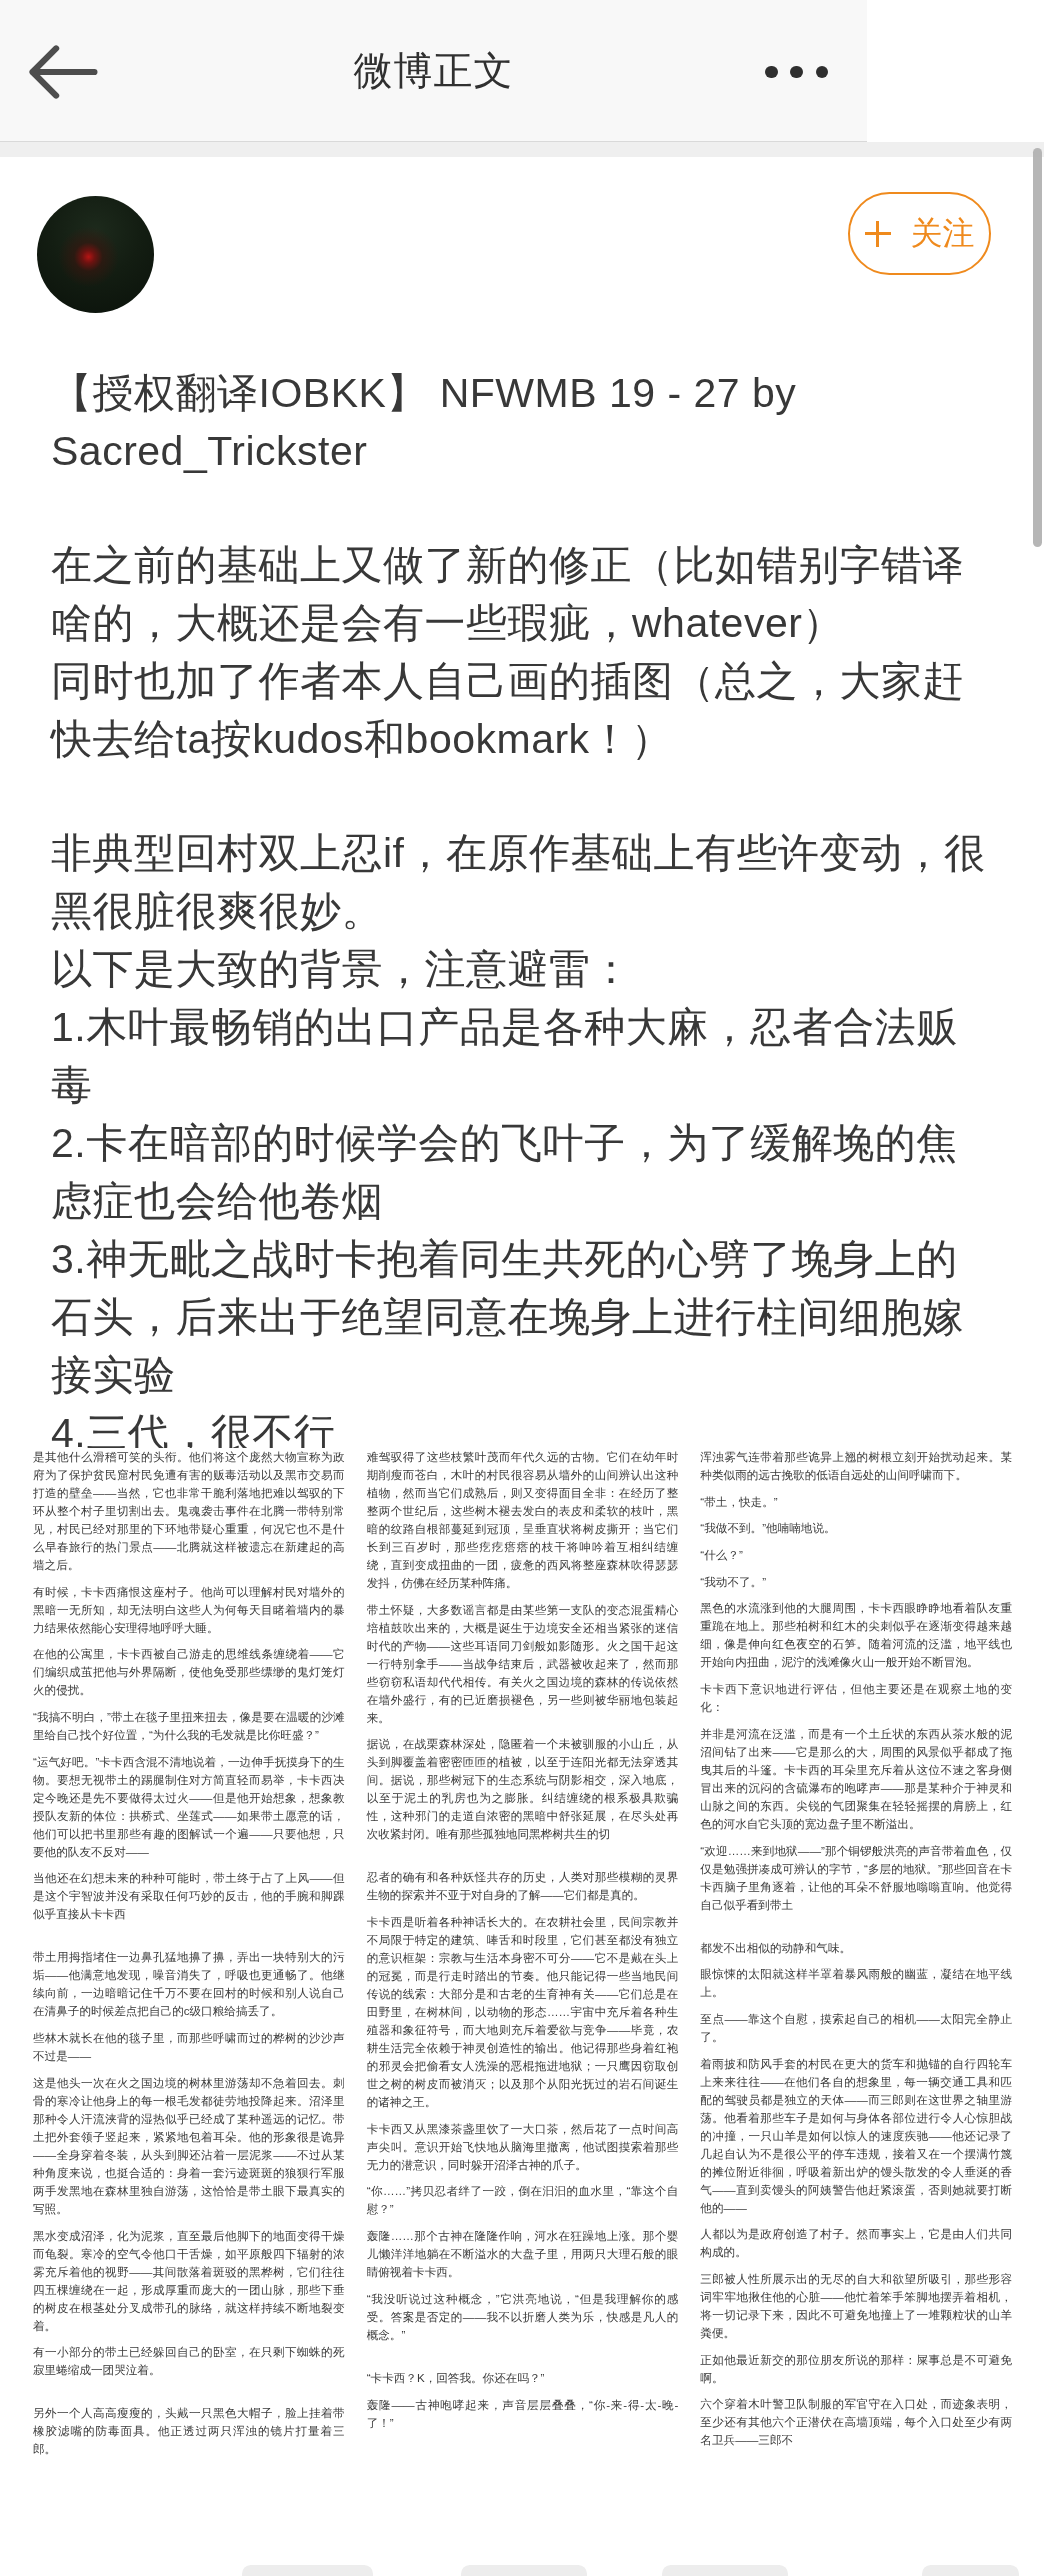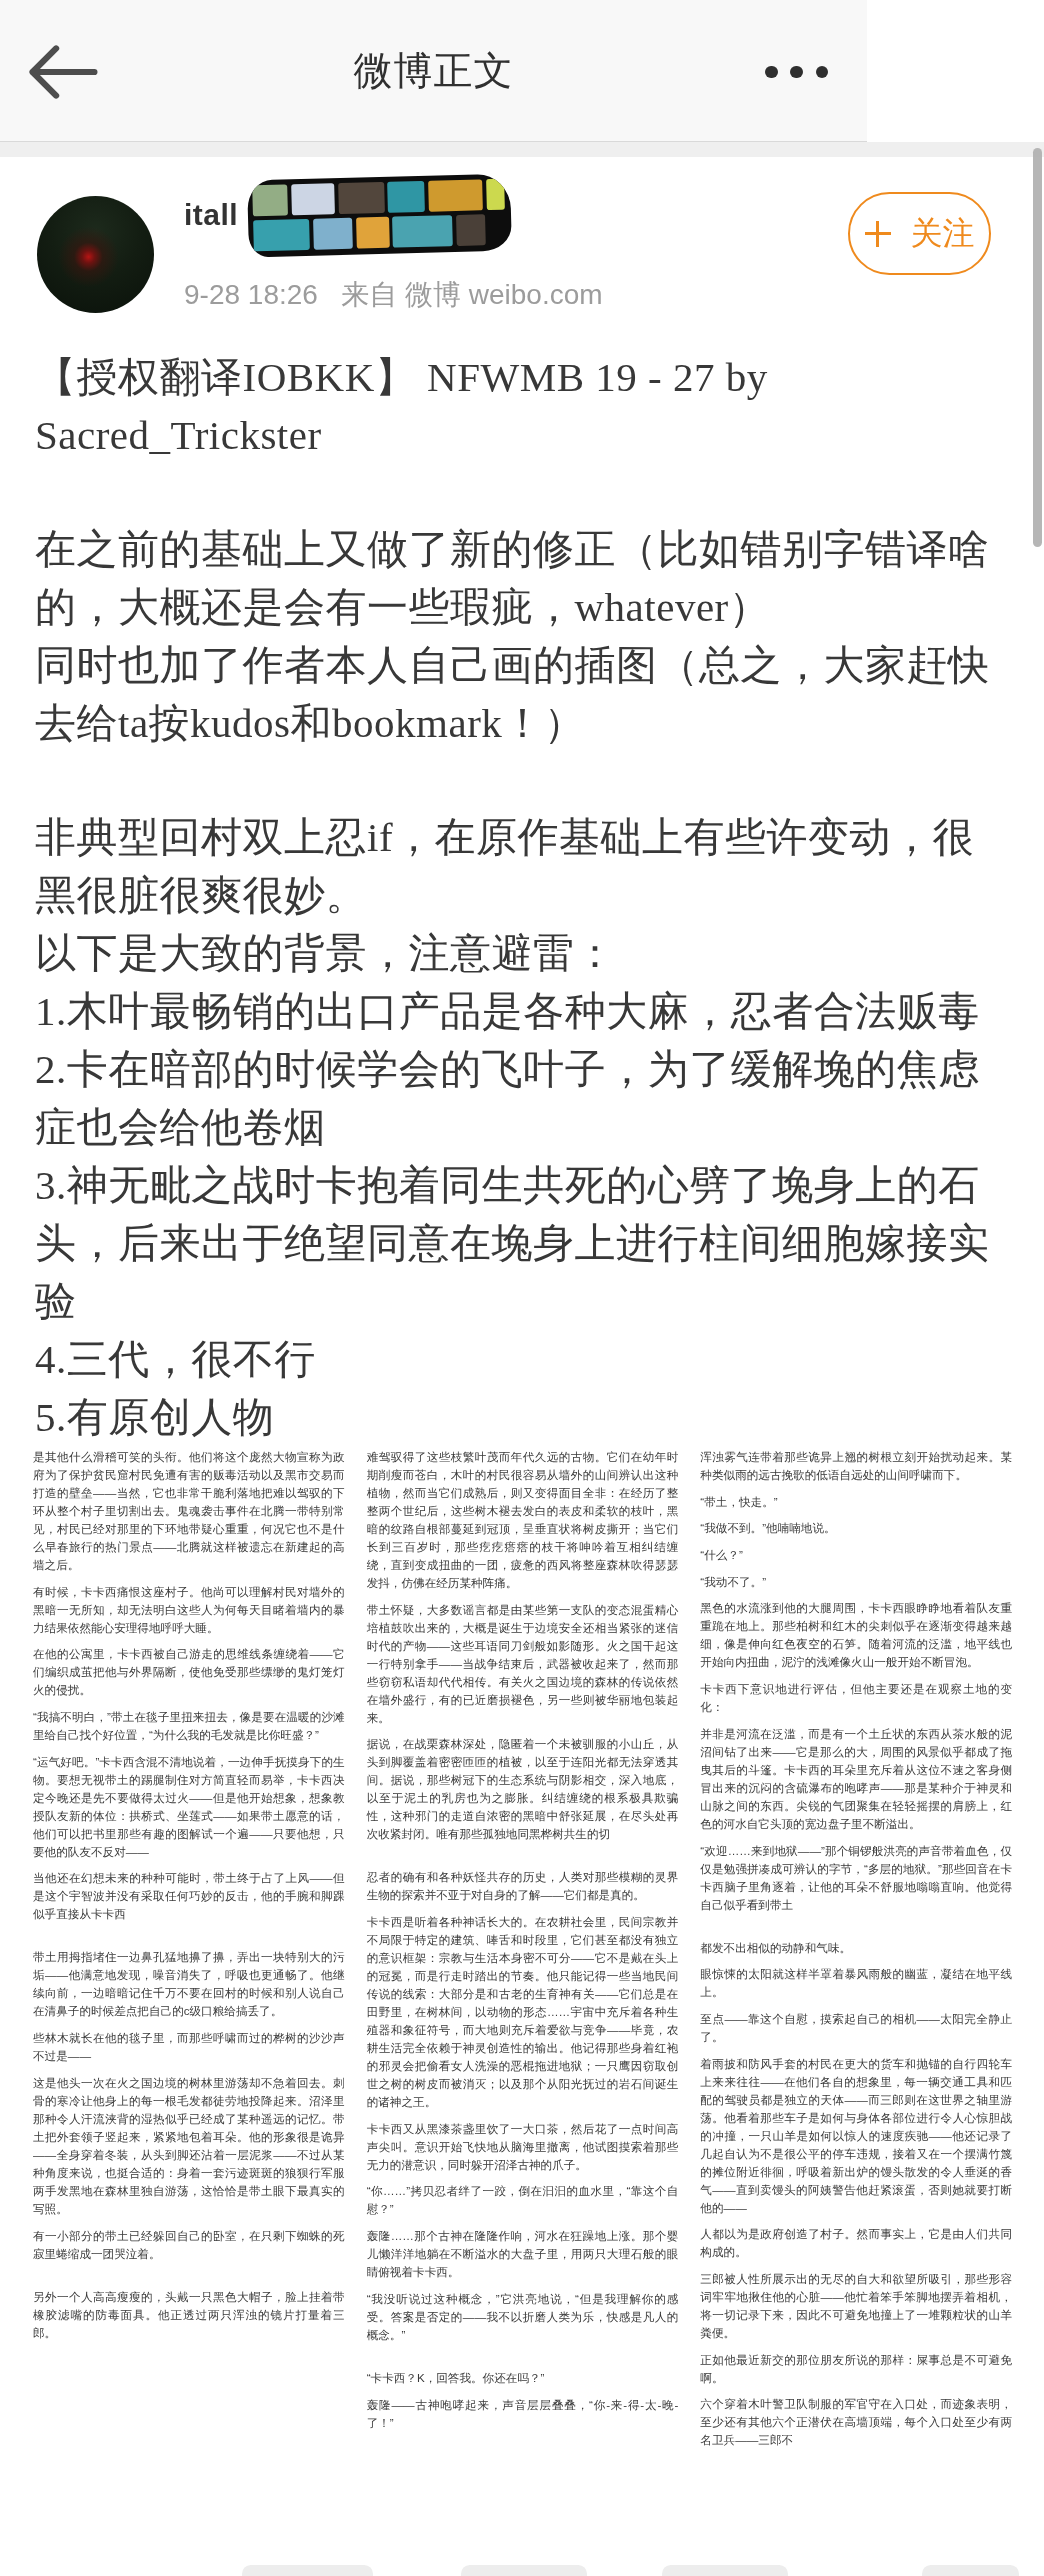--- a/index.html
+++ b/index.html
@@ -46,21 +46,21 @@
     border:2.9px solid #ef8a1d;border-radius:43px;background:#fff;
     display:flex;align-items:center;justify-content:center;gap:20px;
     color:#ef8a1d;font-size:32px;cursor:pointer;
   }
   .plus-icon{position:relative;width:26px;height:26px;display:inline-block;}
   .plus-icon::before,.plus-icon::after{content:"";position:absolute;background:#ef8a1d;}
   .plus-icon::before{left:0;top:11.6px;width:26px;height:3.4px;}
   .plus-icon::after{left:11.6px;top:0;width:3.4px;height:26px;}
   
   .post-body{position:absolute;top:348px;left:35px;width:975px;color:#383838;}
-  .body-p{margin:0;font-size:41px;line-height:58px;white-space:pre-line;letter-spacing:0.5px;font-family:Liberation Serif, serif;}
+  .body-p{margin:16px;font-size:41px;line-height:58px;white-space:pre-line;letter-spacing:0.5px;}
   .body-p + .body-p{margin-top:56px;}
   
   .scans{
     position:absolute;top:1448px;left:33px;width:979px;height:1014px;
     display:flex;gap:22px;overflow:hidden;
   }
   .scan-col{
     flex:1 1 0;min-width:0;background:#fff;cursor:pointer;
     color:#3a3a3a;filter:blur(0.3px);
   }
@@ -92,42 +92,20 @@
       <i></i>
       <i></i>
       <i></i>
     </div>
 </div>
 <div class="nav-shadow"></div>
 <div class="scrollbar"></div>
 
 <div class="profile">
   <div class="avatar"></div>
-  <div class="p-info">
-    <div style="position:relative;">
-      <span class="author">itall</span>
-      <span class="sticker" id="sticker">
-          <i style="background: rgb(147, 173, 133); width: 35px; height: 31px;"></i>
-          <i style="background: rgb(204, 213, 228); width: 43px; height: 31px;"></i>
-          <i style="background: rgb(82, 70, 60); width: 46px; height: 31px;"></i>
-          <i style="background: rgb(47, 150, 164); width: 37px; height: 31px;"></i>
-          <i style="background: rgb(207, 154, 46); width: 54px; height: 31px;"></i>
-          <i style="background: rgb(204, 217, 78); width: 17.4px; height: 31px;"></i>
-          <i style="background: rgb(55, 160, 173); width: 56px; height: 31px;"></i>
-          <i style="background: rgb(127, 176, 204); width: 39px; height: 31px;"></i>
-          <i style="background: rgb(224, 163, 58); width: 33px; height: 31px;"></i>
-          <i style="background: rgb(74, 163, 176); width: 60px; height: 31px;"></i>
-          <i style="background: rgb(74, 64, 56); width: 29px; height: 31px;"></i>
-        </span>
-    </div>
-    <div class="meta">
-      <span>9-28 18:26</span>
-      <span class="src">来自 微博 weibo.com</span>
-    </div>
-  </div>
   <div class="follow-btn">
     <span class="plus-icon"></span>
     <span>关注</span>
   </div>
 </div>
 
 <div class="post-body">
     <p class="body-p">【授权翻译IOBKK】 NFWMB 19 - 27 by Sacred_Trickster</p>
     <p class="body-p">在之前的基础上又做了新的修正（比如错别字错译啥的，大概还是会有一些瑕疵，whatever）
 同时也加了作者本人自己画的插图（总之，大家赶快去给ta按kudos和bookmark！）</p>
@@ -147,20 +125,21 @@
         <p class="scan-p">有时候，卡卡西痛恨这座村子。他尚可以理解村民对墙外的黑暗一无所知，却无法明白这些人为何每天目睹着墙内的暴力结果依然能心安理得地呼呼大睡。</p>
         <p class="scan-p">在他的公寓里，卡卡西被自己游走的思维线条缠绕着——它们编织成茧把他与外界隔断，使他免受那些缥缈的鬼灯笼灯火的侵扰。</p>
         <p class="scan-p">“我搞不明白，”带土在毯子里扭来扭去，像是要在温暖的沙滩里给自己找个好位置，“为什么我的毛发就是比你旺盛？”</p>
         <p class="scan-p">“运气好吧。”卡卡西含混不清地说着，一边伸手抚摸身下的生物。要想无视带土的踢腿制住对方简直轻而易举，卡卡西决定今晚还是先不要做得太过火——但是他开始想象，想象教授队友新的体位：拱桥式、坐莲式——如果带土愿意的话，他们可以把书里那些有趣的图解试一个遍——只要他想，只要他的队友不反对——</p>
         <p class="scan-p">当他还在幻想未来的种种可能时，带土终于占了上风——但是这个宇智波并没有采取任何巧妙的反击，他的手腕和脚踝似乎直接从卡卡西</p>
       </div>
       <div class="scan-page">
         <p class="scan-p">带土用拇指堵住一边鼻孔猛地擤了擤，弄出一块特别大的污垢——他满意地发现，噪音消失了，呼吸也更通畅了。他继续向前，一边暗暗记住千万不要在回村的时候和别人说自己在清鼻子的时候差点把自己的c级口粮给搞丢了。</p>
         <p class="scan-p">些林木就长在他的毯子里，而那些呼啸而过的桦树的沙沙声不过是——</p>
         <p class="scan-p">这是他头一次在火之国边境的树林里游荡却不急着回去。刺骨的寒冷让他身上的每一根毛发都徒劳地投降起来。沼泽里那种令人汗流浃背的湿热似乎已经成了某种遥远的记忆。带土把外套领子竖起来，紧紧地包着耳朵。他的形象很是诡异——全身穿着冬装，从头到脚还沾着一层泥浆——不过从某种角度来说，也挺合适的：身着一套污迹斑斑的狼狈行军服两手发黑地在森林里独自游荡，这恰恰是带土眼下最真实的写照。</p>
+        <p class="scan-p">黑水变成沼泽，化为泥浆，直至最后他脚下的地面变得干燥而龟裂。寒冷的空气令他口干舌燥，如平原般四下辐射的浓雾充斥着他的视野——其间散落着斑驳的黑桦树，它们往往四五棵缠绕在一起，形成厚重而庞大的一团山脉，那些下垂的树皮在根茎处分叉成带孔的脉络，就这样持续不断地裂变着。</p>
         <p class="scan-p">有一小部分的带土已经躲回自己的卧室，在只剩下蜘蛛的死寂里蜷缩成一团哭泣着。</p>
       </div>
       <div class="scan-page">
         <p class="scan-p">另外一个人高高瘦瘦的，头戴一只黑色大帽子，脸上挂着带橡胶滤嘴的防毒面具。他正透过两只浑浊的镜片打量着三郎。</p>
       </div>
     </div>
   <div class="scan-col">
       <div class="scan-page">
         <p class="scan-p">难驾驭得了这些枝繁叶茂而年代久远的古物。它们在幼年时期削瘦而苍白，木叶的村民很容易从墙外的山间辨认出这种植物，然而当它们成熟后，则又变得面目全非：在经历了整整两个世纪后，这些树木褪去发白的表皮和柔软的枝叶，黑暗的纹路自根部蔓延到冠顶，呈垂直状将树皮撕开；当它们长到三百岁时，那些疙疙瘩瘩的枝干将呻吟着互相纠结缠绕，直到变成扭曲的一团，疲惫的西风将整座森林吹得瑟瑟发抖，仿佛在经历某种阵痛。</p>
         <p class="scan-p">带土怀疑，大多数谣言都是由某些第一支队的变态混蛋精心培植鼓吹出来的，大概是诞生于边境安全还相当紧张的迷信时代的产物——这些耳语同刀剑般如影随形。火之国干起这一行特别拿手——当战争结束后，武器被收起来了，然而那些窃窃私语却代代相传。有关火之国边境的森林的传说依然在墙外盛行，有的已近磨损褪色，另一些则被华丽地包装起来。</p>

